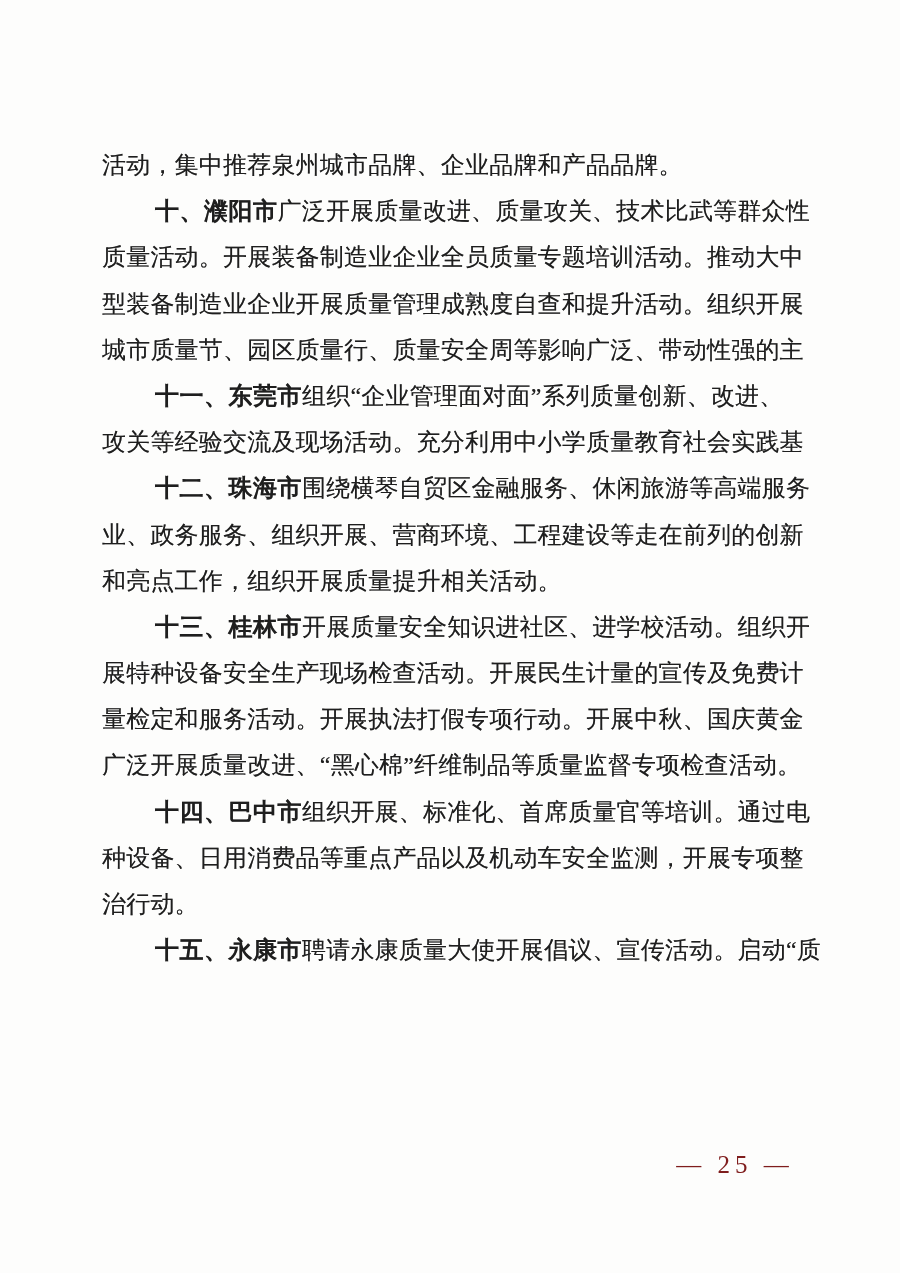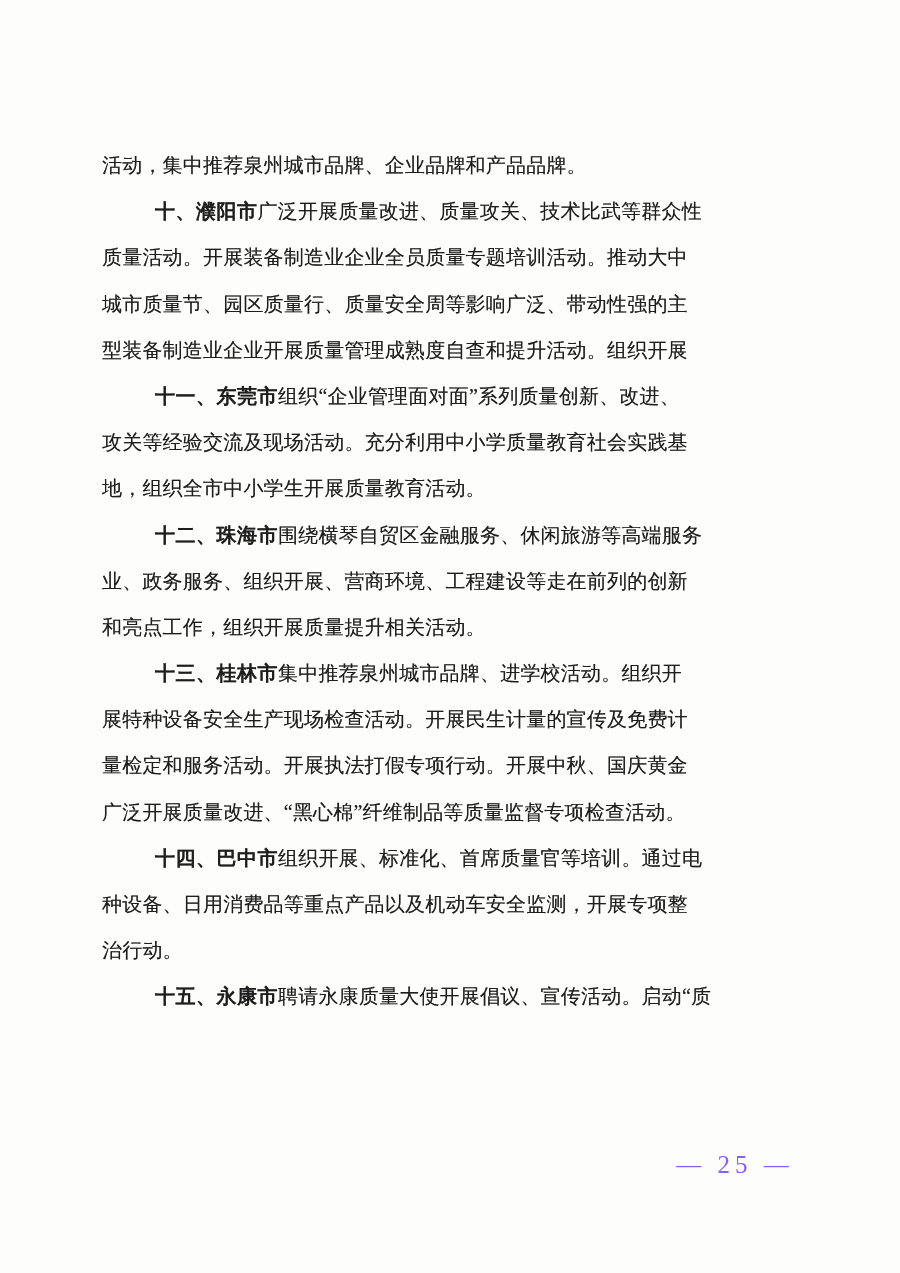--- a/index.html
+++ b/index.html
@@ -19,21 +19,21 @@
   }
   .text-block {
     position: absolute;
     left: 102px;
     top: 142px;
     width: 708px;
   }
   .line {
     height: 46.2px;
     line-height: 46.2px;
-    font-size: 20px;
+    font-size: 24px;
     letter-spacing: 0.2px;
     white-space: nowrap;
     text-shadow: 0 0 0.4px rgba(30,30,30,0.55);
   }
   .line.indent {
     padding-left: 53px;
   }
   .seg.bold {
     font-weight: 700;
     font-family: Liberation Sans, sans-serif;
@@ -42,40 +42,39 @@
   .footer {
     position: absolute;
     top: 1148px;
     left: 640px;
     width: 190px;
     height: 34px;
     line-height: 34px;
     text-align: center;
     font-size: 25px;
     letter-spacing: 5px;
-    color: #8b5cf6;
+    color: #7f1d1d;
   }
 </style>
 </head>
 <body>
 
 <div class="page">
   <div class="text-block" id="lines-container">
       <div class="line"><span class="seg">活动，集中推荐泉州城市品牌、企业品牌和产品品牌。</span></div>
       <div class="line indent"><span class="seg bold">十、濮阳市</span><span class="seg">广泛开展质量改进、质量攻关、技术比武等群众性</span></div>
       <div class="line"><span class="seg">质量活动。开展装备制造业企业全员质量专题培训活动。推动大中</span></div>
+      <div class="line"><span class="seg">型装备制造业企业开展质量管理成熟度自查和提升活动。组织开展</span></div>
       <div class="line"><span class="seg">城市质量节、园区质量行、质量安全周等影响广泛、带动性强的主</span></div>
-      <div class="line"><span class="seg">型装备制造业企业开展质量管理成熟度自查和提升活动。组织开展</span></div>
       <div class="line indent"><span class="seg bold">十一、东莞市</span><span class="seg">组织“企业管理面对面”系列质量创新、改进、</span></div>
       <div class="line"><span class="seg">攻关等经验交流及现场活动。充分利用中小学质量教育社会实践基</span></div>
-      <div class="line"><span class="seg">地，组织全市中小学生开展质量教育活动。</span></div>
       <div class="line indent"><span class="seg bold">十二、珠海市</span><span class="seg">围绕横琴自贸区金融服务、休闲旅游等高端服务</span></div>
       <div class="line"><span class="seg">业、政务服务、组织开展、营商环境、工程建设等走在前列的创新</span></div>
       <div class="line"><span class="seg">和亮点工作，组织开展质量提升相关活动。</span></div>
-      <div class="line indent"><span class="seg bold">十三、桂林市</span><span class="seg">集中推荐泉州城市品牌、进学校活动。组织开</span></div>
+      <div class="line indent"><span class="seg bold">十三、桂林市</span><span class="seg">开展质量安全知识进社区、进学校活动。组织开</span></div>
       <div class="line"><span class="seg">展特种设备安全生产现场检查活动。开展民生计量的宣传及免费计</span></div>
       <div class="line"><span class="seg">量检定和服务活动。开展执法打假专项行动。开展中秋、国庆黄金</span></div>
       <div class="line"><span class="seg">广泛开展质量改进、“黑心棉”纤维制品等质量监督专项检查活动。</span></div>
       <div class="line indent"><span class="seg bold">十四、巴中市</span><span class="seg">组织开展、标准化、首席质量官等培训。通过电</span></div>
       <div class="line"><span class="seg">种设备、日用消费品等重点产品以及机动车安全监测，开展专项整</span></div>
       <div class="line"><span class="seg">治行动。</span></div>
       <div class="line indent"><span class="seg bold">十五、永康市</span><span class="seg">聘请永康质量大使开展倡议、宣传活动。启动“质</span></div>
     </div>
   <div class="footer">— 25 —</div>
 </div>

